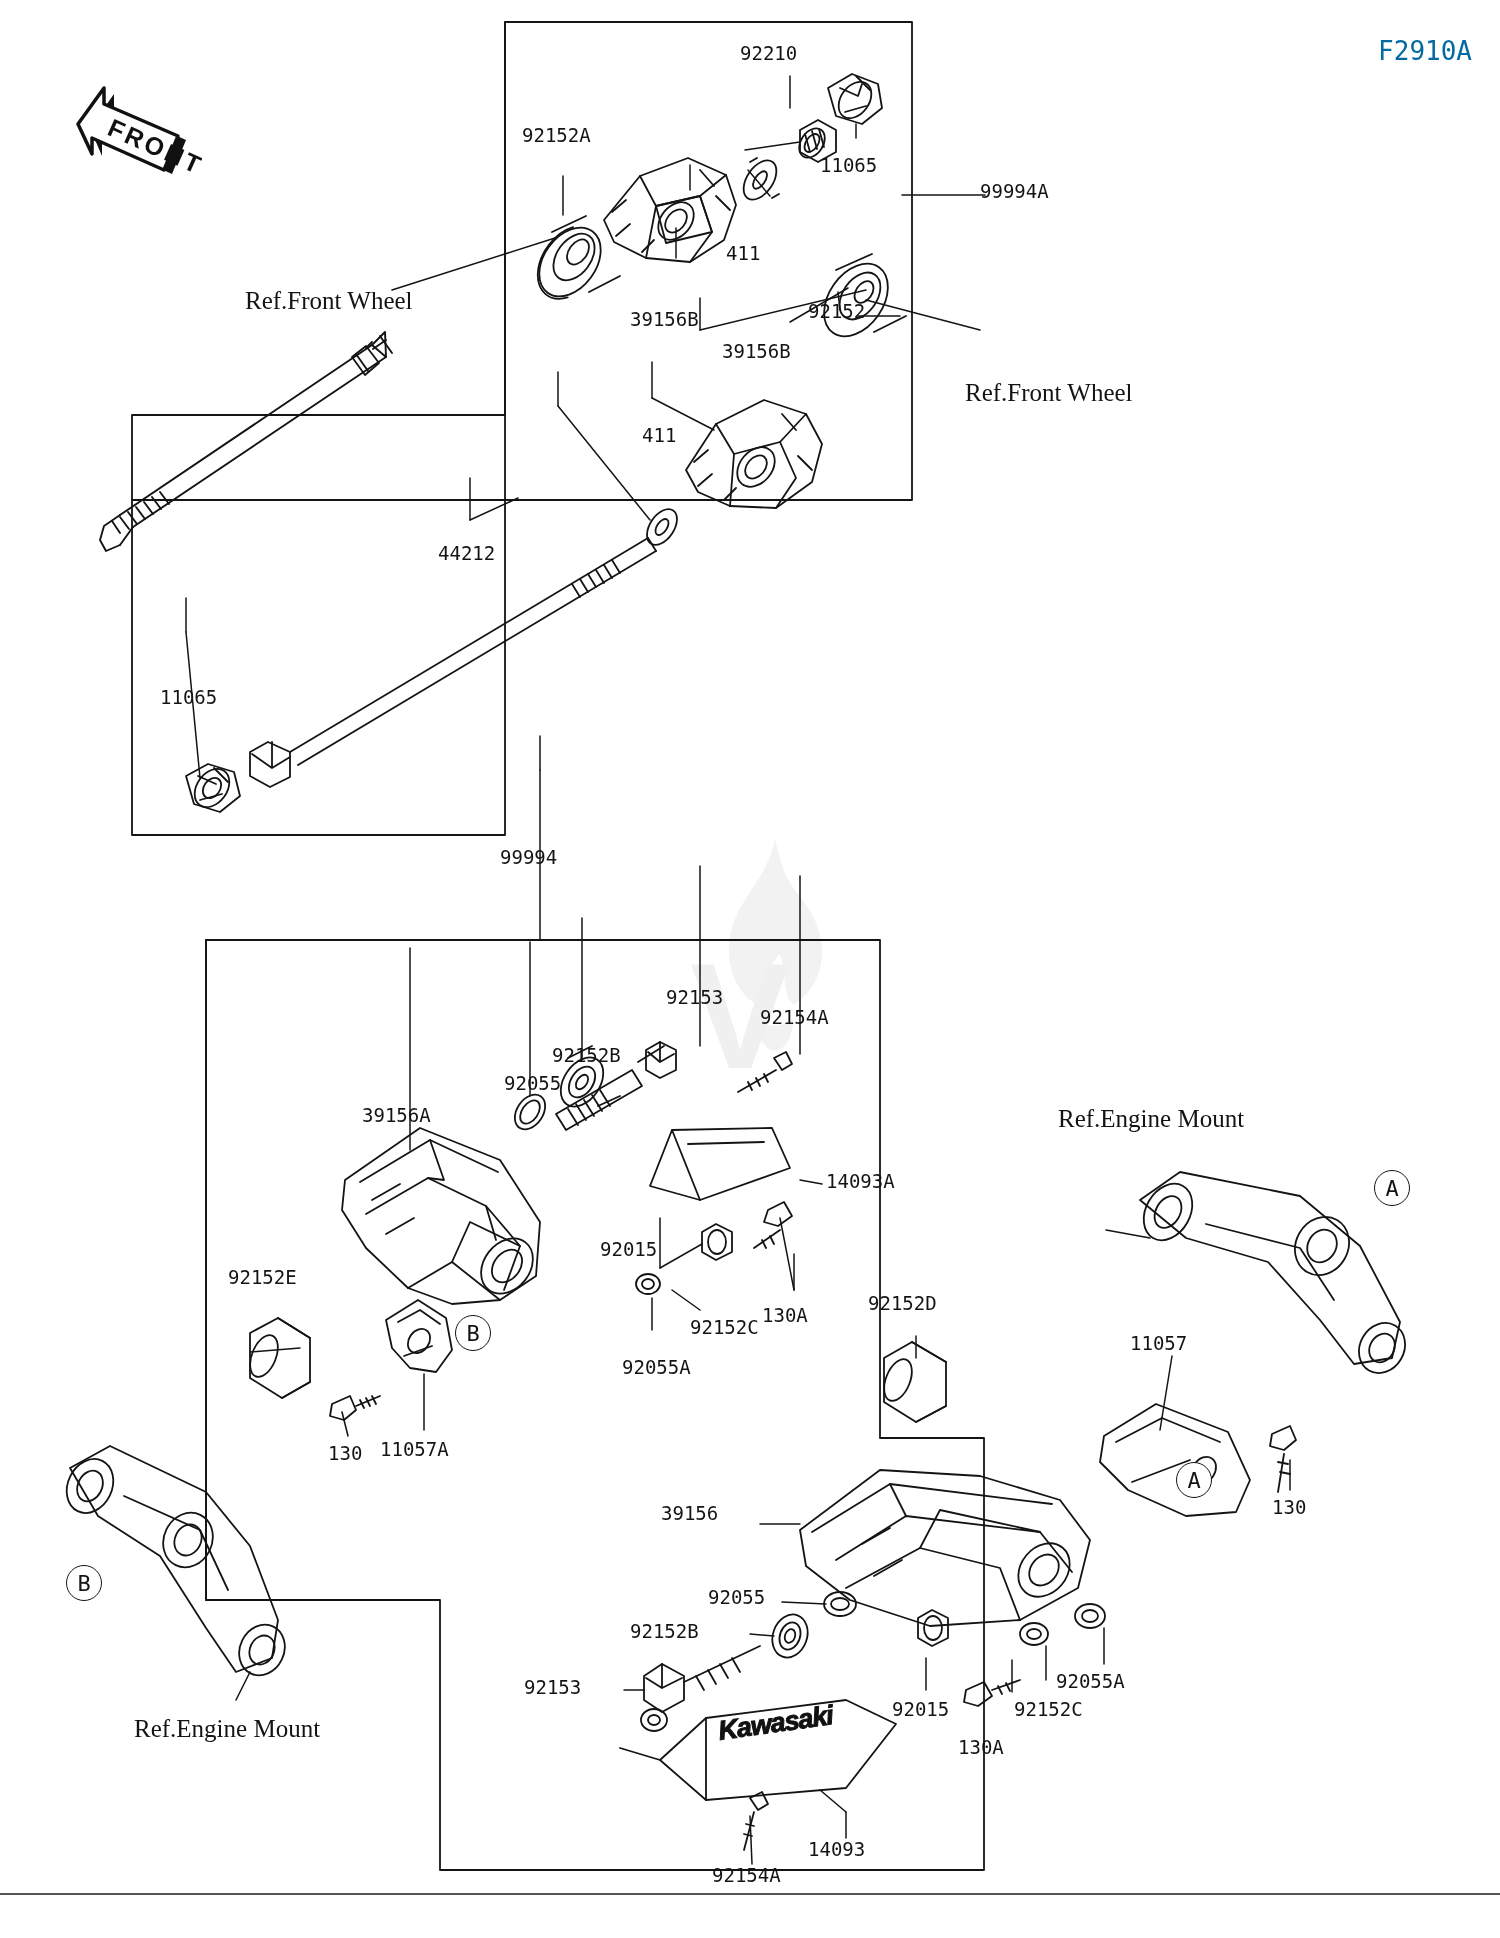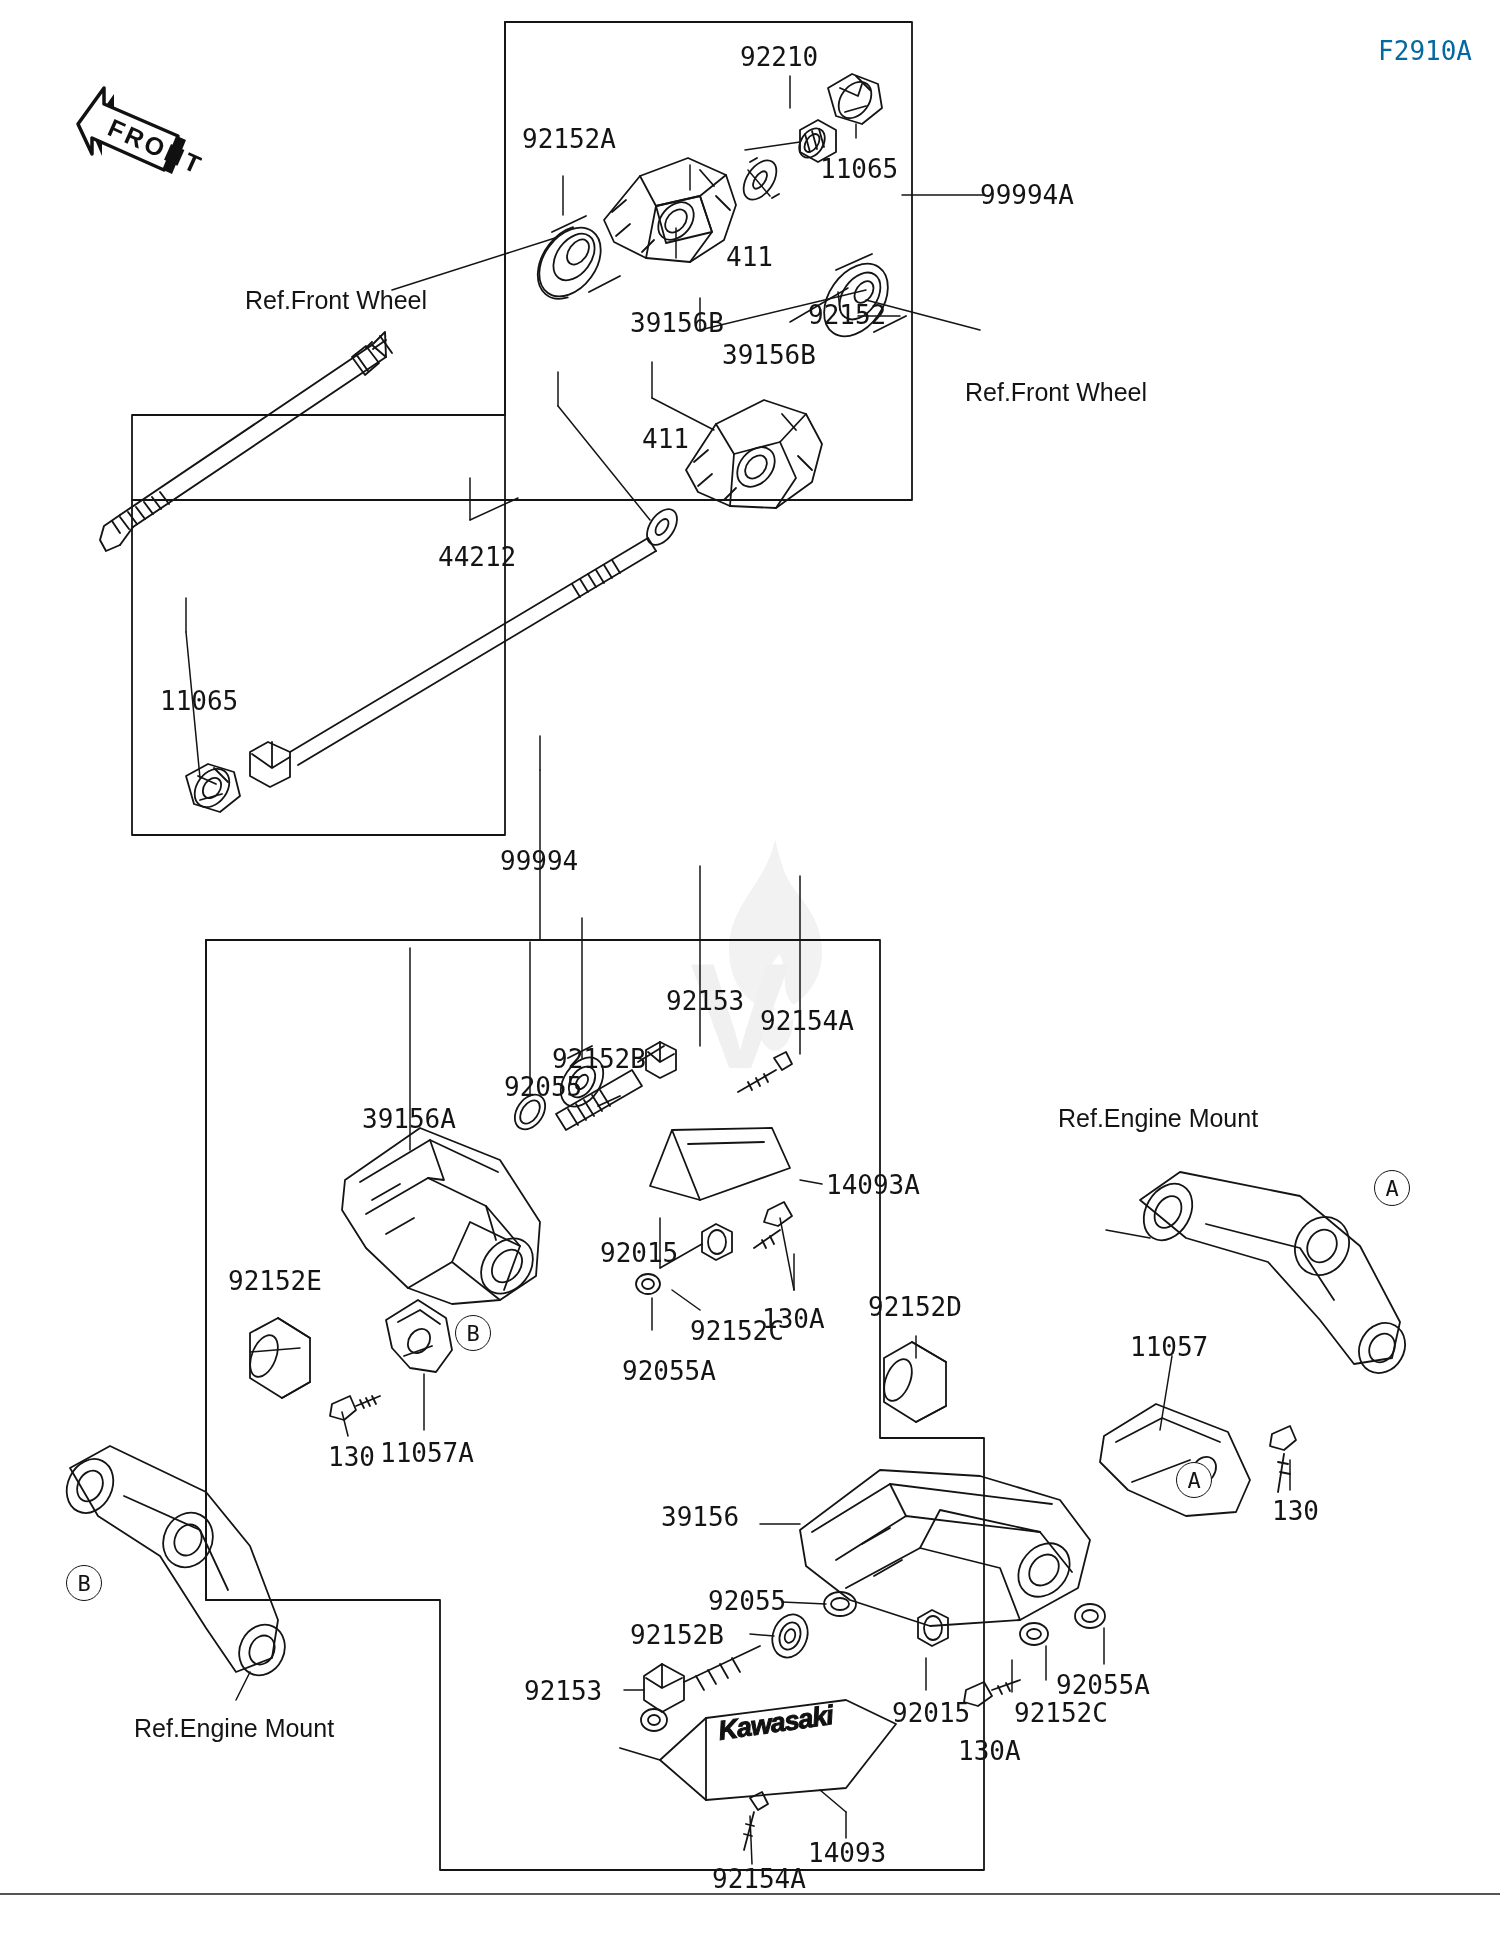--- a/index.html
+++ b/index.html
@@ -24,29 +24,29 @@
     font-family:"Liberation Sans",sans-serif;
     font-size:58px;letter-spacing:15px;font-weight:400;
     color:#eeeeee;white-space:nowrap;
   }
   .wm-v{left:690px;top:930px;font-size:150px;color:#f0f0f0;
         font-family:"Liberation Sans",sans-serif;font-weight:700;}
   
   .lbl{
     position:absolute;
     font-family:"DejaVu Sans Mono","Liberation Mono",monospace;
-    font-size:26px;
+    font-size:19px;
     letter-spacing:0px;
     color:#141414;
     white-space:nowrap;
     line-height:1;
   }
   .ref{
     position:absolute;
-    font-family:Liberation Sans, sans-serif;
+    font-family:Liberation Serif, serif;
     font-size:25px;color:#141414;white-space:nowrap;line-height:1;
   }
   .code{
     position:absolute;right:28px;top:36px;
     font-family:"DejaVu Sans Mono","Liberation Mono",monospace;
     font-size:26px;color:#0369a1;
   }
   
   .circ{
     position:absolute;width:34px;height:34px;border:1.7px solid #141414;

